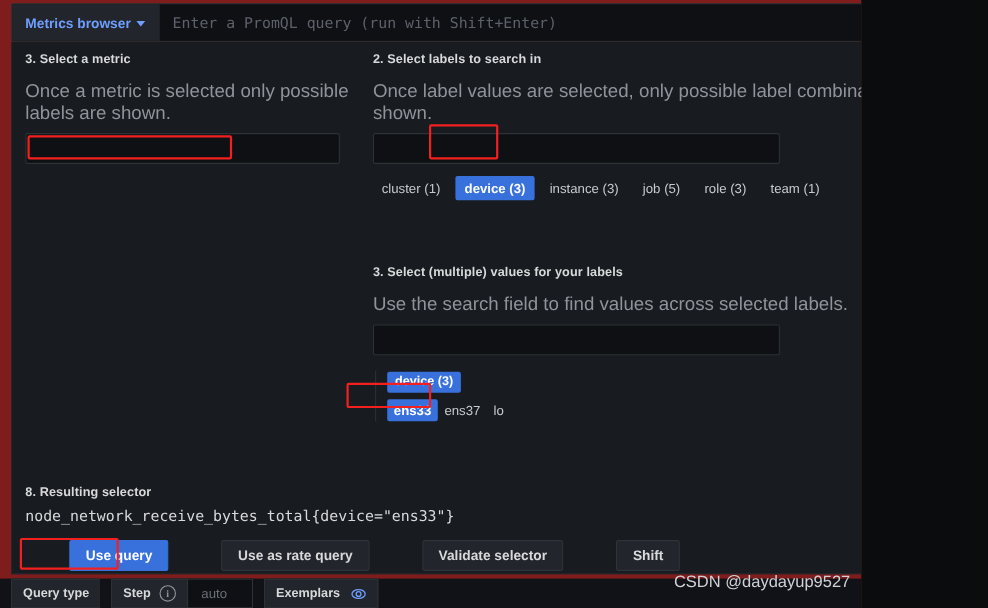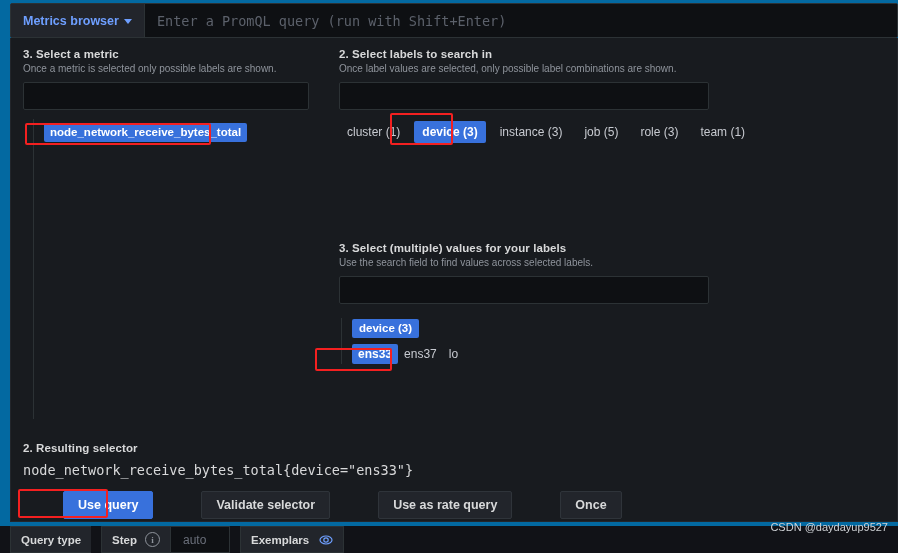--- a/index.html
+++ b/index.html
@@ -2,23 +2,23 @@
 <html><head>
 <meta charset="utf-8">
 <style>
   html, body {
     margin: 0;
     padding: 0;
     background: #0b0c0e;
   }
   #root {
     position: relative;
-    width: 898px;
+    width: 783px;
     height: 553px;
-    background: #0369a1;
+    background: #7f1d1d;
     font-family: "Liberation Sans", sans-serif;
     overflow: hidden;
     color: #d8d9da;
   }
 
   
   .query-bar {
     position: absolute;
     left: 10px; top: 3px;
     width: 888px; height: 35px;
@@ -75,23 +75,23 @@
     box-sizing: border-box;
   }
 
   .section-title {
     font-size: 11.5px;
     font-weight: 700;
     color: #d8d9da;
     letter-spacing: 0.1px;
   }
   .section-sub {
-    font-size: 10px;
+    font-size: 17px;
     color: #8f949c;
-    margin-top: 3px;
+    margin-top: 13px;
   }
   .search-box {
     background: #0e1013;
     border: 1px solid #2c3235;
     border-radius: 2px;
     height: 28px;
     box-sizing: border-box;
   }
 
   
@@ -289,21 +289,21 @@
   }
   .eye-icon {
     margin-left: 10px;
     display: flex;
     align-items: center;
   }
   .watermark {
     position: absolute;
     right: 10px;
     top: 521px;
-    font-size: 11px;
+    font-size: 15px;
     color: #cfd2d6;
     font-family: "Liberation Sans", sans-serif;
   }
 
   
   .redbox {
     position: absolute;
     border: 2px solid #f42020;
     box-sizing: border-box;
     pointer-events: none;
@@ -323,23 +323,20 @@
     <input class="promql-input" type="text" placeholder="Enter a PromQL query (run with Shift+Enter)" style="">
   </div>
 
   <div class="browser-panel">
 
     <div class="col1">
       <div class="section-title">3. Select a metric</div>
       <div class="section-sub">Once a metric is selected only possible labels are shown.</div>
       <div class="search-box">
         <input style="width: 100%; height: 100%; background: transparent; border: none; outline: none; color: rgb(216, 217, 218); font-size: 12px; padding: 0px 8px; box-sizing: border-box; font-family: &quot;Liberation Sans&quot;, sans-serif;">
-      </div>
-      <div class="metric-list">
-        <span class="chip">node_network_receive_bytes_total</span>
       </div>
     </div>
 
     <div class="col2">
       <div class="section-title">2. Select labels to search in</div>
       <div class="section-sub">Once label values are selected, only possible label combinations are shown.</div>
       <div class="search-box">
         <input style="width: 100%; height: 100%; background: transparent; border: none; outline: none; color: rgb(216, 217, 218); font-size: 12px; padding: 0px 8px; box-sizing: border-box; font-family: &quot;Liberation Sans&quot;, sans-serif;">
       </div>
       <div class="label-row">
@@ -364,27 +361,27 @@
           <div class="value-rows">
             <span class="value-item selected">ens33</span>
             <span class="value-item">ens37</span>
             <span class="value-item">lo</span>
           </div>
         </div>
       </div>
     </div>
 
     <div class="sec4">
-      <div class="section-title">2. Resulting selector</div>
+      <div class="section-title">8. Resulting selector</div>
       <div class="selector-text">node_network_receive_bytes_total{device="ens33"}</div>
       <div class="btn-row">
         <button class="btn primary">Use query</button>
+        <button class="btn">Use as rate query</button>
         <button class="btn">Validate selector</button>
-        <button class="btn">Use as rate query</button>
-        <button class="btn">Once</button>
+        <button class="btn">Shift</button>
       </div>
     </div>
   </div>
 
   <div class="options-bar">
     <div class="opt-group">
       <div class="opt-label">Query type</div>
     </div>
 
     <div class="opt-group">

